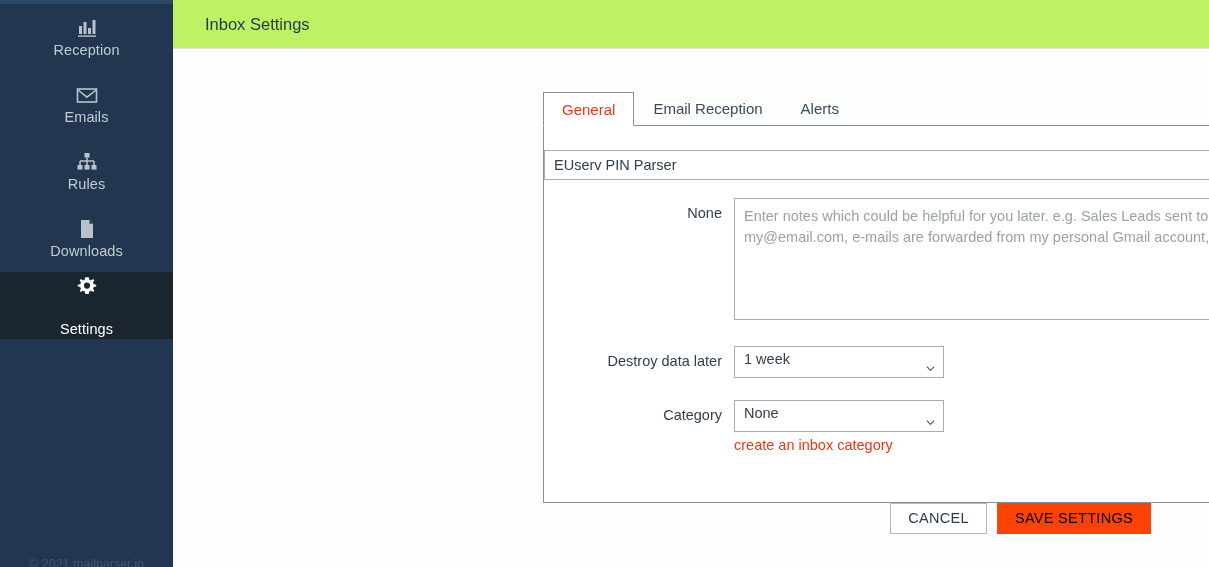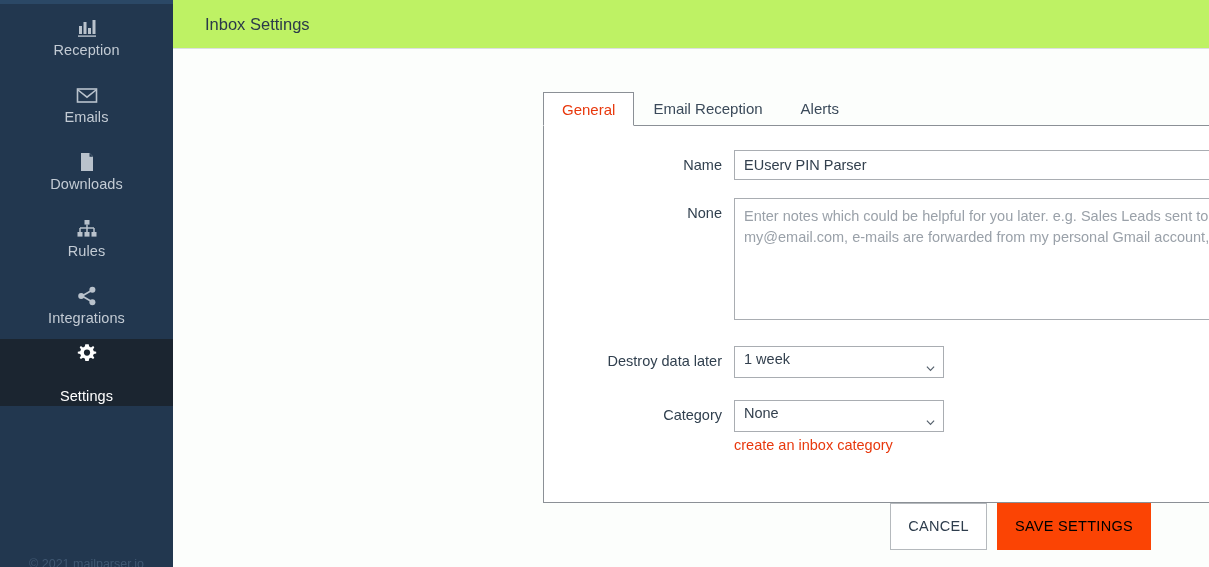--- a/index.html
+++ b/index.html
@@ -229,21 +229,21 @@
   
   .actions {
     position: absolute;
     right: 58px;
     top: 454px;
     display: flex;
     gap: 10px;
     align-items: center;
   }
   .btn {
-    height: 47px;
+    height: 31px;
     padding: 0 17px;
     font-size: 14.5px;
     font-family: "Liberation Sans", sans-serif;
     letter-spacing: .3px;
     border-radius: 0;
     cursor: pointer;
     line-height: 29px;
   }
   .btn-cancel {
     background: #ffffff;
@@ -284,52 +284,41 @@
           <svg width="24" height="22" viewBox="0 0 24 22" fill="none">
             <rect x="2.5" y="5" width="19" height="13" stroke="currentColor" stroke-width="1.6"></rect>
             <path d="M3 6 L12 13.2 L21 6" stroke="currentColor" stroke-width="1.6" fill="none"></path>
           </svg>
         </span>
         <span class="nav-label">Emails</span>
       </div>
 
       <div class="nav-item">
         <span class="nav-icon">
-          <svg width="20" height="22" viewBox="0 0 20 22" fill="none">
-            <path d="M4 2 H12.5 L16 5.6 V20 H4 Z" fill="currentColor"></path>
-            <path d="M12.5 2 V5.8 H16" fill="#22374f"></path>
-          </svg>
-        </span>
-        <span class="nav-label">Downloads</span>
-      </div>
-
-      <div class="nav-item">
-        <span class="nav-icon">
           <svg width="24" height="22" viewBox="0 0 24 22" fill="none">
             <rect x="9.5" y="2" width="5" height="4.6" fill="currentColor"></rect>
             <rect x="2.5" y="14" width="5" height="4.6" fill="currentColor"></rect>
             <rect x="9.5" y="14" width="5" height="4.6" fill="currentColor"></rect>
             <rect x="16.5" y="14" width="5" height="4.6" fill="currentColor"></rect>
             <path d="M12 6.6 V10 M5 10 H19 M5 10 V14 M12 10 V14 M19 10 V14" stroke="currentColor" stroke-width="1.5"></path>
           </svg>
         </span>
         <span class="nav-label">Rules</span>
       </div>
 
       <div class="nav-item">
         <span class="nav-icon">
-          <svg width="24" height="22" viewBox="0 0 24 22" fill="none">
-            <path d="M16.5 5.5 L7.5 10.8 M7.5 11.2 L16.5 16.5" stroke="currentColor" stroke-width="1.7"></path>
-            <circle cx="17.4" cy="4.8" r="3" fill="currentColor"></circle>
-            <circle cx="6.2" cy="11" r="3" fill="currentColor"></circle>
-            <circle cx="17.4" cy="17.2" r="3" fill="currentColor"></circle>
+          <svg width="20" height="22" viewBox="0 0 20 22" fill="none">
+            <path d="M4 2 H12.5 L16 5.6 V20 H4 Z" fill="currentColor"></path>
+            <path d="M12.5 2 V5.8 H16" fill="#22374f"></path>
           </svg>
         </span>
-        <span class="nav-label">Integrations</span>
-      </div>
+        <span class="nav-label">Downloads</span>
+      </div>
+
 
       <div class="nav-item active">
         <span class="nav-icon">
           <svg width="22" height="22" viewBox="0 0 22 22" fill="none">
             <path d="M11 2.2 L12.7 2.2 L13.2 4.6 L15 5.4 L17.1 4.1 L18.3 5.3
                      L17 7.4 L17.8 9.2 L20.2 9.7 L20.2 11.4 L17.8 11.9 L17 13.7
                      L18.3 15.8 L17.1 17 L15 15.7 L13.2 16.5 L12.7 18.9 L11 18.9
                      L9.3 18.9 L8.8 16.5 L7 15.7 L4.9 17 L3.7 15.8 L5 13.7
                      L4.2 11.9 L1.8 11.4 L1.8 9.7 L4.2 9.2 L5 7.4 L3.7 5.3
                      L4.9 4.1 L7 5.4 L8.8 4.6 L9.3 2.2 Z" fill="currentColor"></path>
@@ -362,21 +351,20 @@
             <span>Email Reception</span>
           </div>
           <div class="tab">
             <span>Alerts</span>
           </div>
         </div>
 
         <div class="panel">
 
           <div class="form-row">
-            <div class="form-label">Name</div>
             <div class="form-field">
               <input class="text-input" type="text" value="EUserv PIN Parser" style="">
             </div>
           </div>
 
           <div class="form-row">
             <div class="form-label">None</div>
             <div class="form-field">
               <textarea class="notes-input" placeholder="Enter notes which could be helpful for you later. e.g. Sales Leads sent to my@email.com, e-mails are forwarded from my personal Gmail account, ..." style=""></textarea>
             </div>

